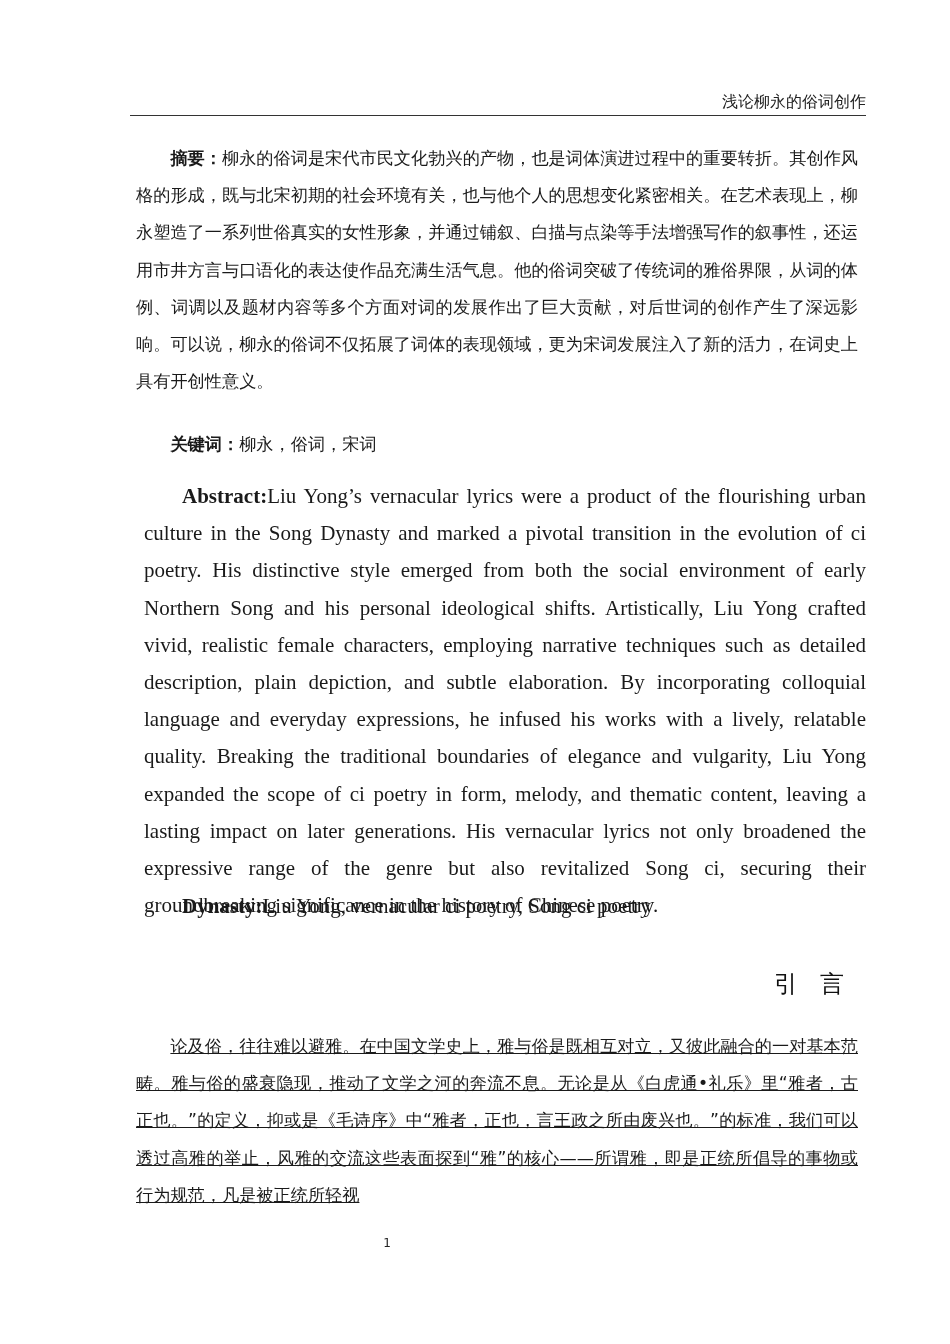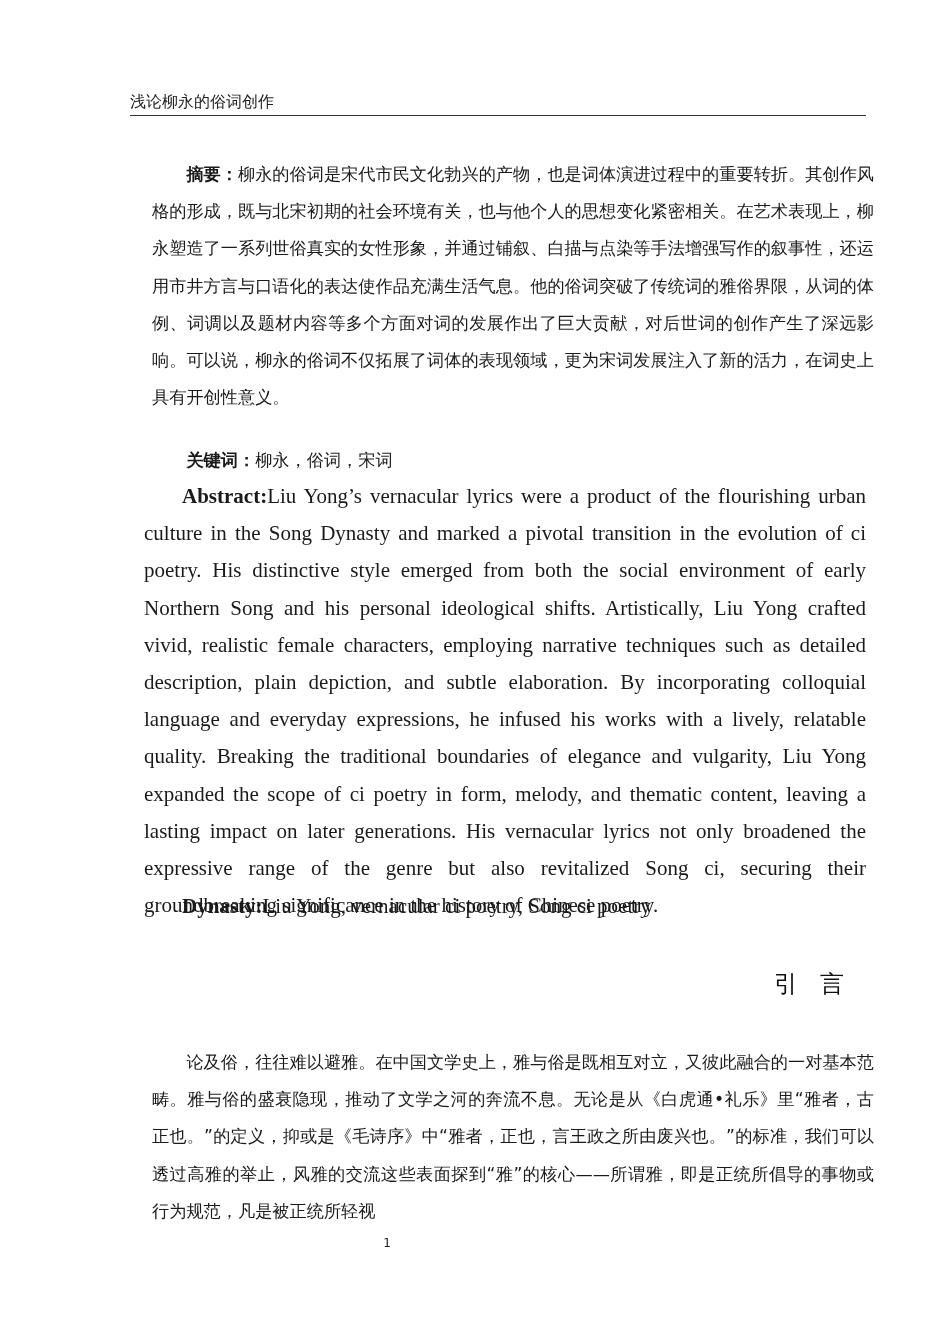--- a/index.html
+++ b/index.html
@@ -1,28 +1,28 @@
 <!DOCTYPE html>
 <html><head>
   <meta charset="utf-8">
   <style>
     html, body { margin: 0; padding: 0; background: #ffffff; }
     body { width: 950px; height: 1344px; position: relative; overflow: hidden; color: #111; }
     .header-title {
       position: absolute; left: 130px; width: 736px; top: 92px;
-      text-align: left; font-family: "DejaVu Sans", sans-serif; font-size: 16px; color: #222;
+      text-align: right; font-family: "DejaVu Sans", sans-serif; font-size: 16px; color: #222;
     }
     .header-rule {
       position: absolute; left: 130px; width: 736px; top: 115px; height: 0;
       border-top: 1.5px solid #333;
     }
     .body-text {
       position: absolute; left: 136px; width: 722px;
       font-family: "DejaVu Sans", sans-serif; font-size: 17.2px; line-height: 37.2px;
-      text-align: justify; text-indent: 2em; margin: 16px; color: #1a1a1a;
+      text-align: justify; text-indent: 2em; margin: 0; color: #1a1a1a;
     }
     .en-text {
       position: absolute; left: 136px; width: 722px;
       font-family: "Liberation Serif", serif; font-size: 21px; line-height: 37.2px;
       text-align: justify; text-indent: 38px; margin: 8px; color: #1a1a1a;
     }
     .label-bold { font-weight: bold; }
     .section-heading {
       position: absolute; left: 130px; width: 736px; top: 968px;
       text-align: right; font-family: "DejaVu Sans", sans-serif; font-size: 24px;
@@ -44,17 +44,17 @@
   <p class="body-text" style="top:140px;"><span class="label-bold">摘要：</span><span>柳永的俗词是宋代市民文化勃兴的产物，也是词体演进过程中的重要转折。其创作风格的形成，既与北宋初期的社会环境有关，也与他个人的思想变化紧密相关。在艺术表现上，柳永塑造了一系列世俗真实的女性形象，并通过铺叙、白描与点染等手法增强写作的叙事性，还运用市井方言与口语化的表达使作品充满生活气息。他的俗词突破了传统词的雅俗界限，从词的体例、词调以及题材内容等多个方面对词的发展作出了巨大贡献，对后世词的创作产生了深远影响。可以说，柳永的俗词不仅拓展了词体的表现领域，更为宋词发展注入了新的活力，在词史上具有开创性意义。</span></p>
 
   <p class="body-text" style="top:426px;"><span class="label-bold">关键词：</span><span>柳永，俗词，宋词</span></p>
 
   <p class="en-text" style="top:470px;"><span class="label-bold">Abstract:</span><span>Liu Yong’s vernacular lyrics were a product of the flourishing urban culture in the Song Dynasty and marked a pivotal transition in the evolution of ci poetry. His distinctive style emerged from both the social environment of early Northern Song and his personal ideological shifts. Artistically, Liu Yong crafted vivid, realistic female characters, employing narrative techniques such as detailed description, plain depiction, and subtle elaboration. By incorporating colloquial language and everyday expressions, he infused his works with a lively, relatable quality. Breaking the traditional boundaries of elegance and vulgarity, Liu Yong expanded the scope of ci poetry in form, melody, and thematic content, leaving a lasting impact on later generations. His vernacular lyrics not only broadened the expressive range of the genre but also revitalized Song ci, securing their groundbreaking significance in the history of Chinese poetry.</span></p>
 
   <p class="en-text" style="top:880px;"><span class="label-bold">Dynasty:</span><span>Liu Yong, vernacular ci poetry, Song ci poetry</span></p>
 
   <div class="section-heading">引言</div>
 
-  <p class="body-text" style="top:1028px;">论及俗，往往难以避雅。在中国文学史上，雅与俗是既相互对立，又彼此融合的一对基本范畴。雅与俗的盛衰隐现，推动了文学之河的奔流不息。无论是从《白虎通•礼乐》里“雅者，古正也。”的定义，抑或是《毛诗序》中“雅者，正也，言王政之所由废兴也。”的标准，我们可以透过高雅的举止，风雅的交流这些表面探到“雅”的核心——所谓雅，即是正统所倡导的事物或行为规范，凡是被正统所轻视</p>
+  <p class="body-text" style="top:1028px;text-decoration:underline;">论及俗，往往难以避雅。在中国文学史上，雅与俗是既相互对立，又彼此融合的一对基本范畴。雅与俗的盛衰隐现，推动了文学之河的奔流不息。无论是从《白虎通•礼乐》里“雅者，古正也。”的定义，抑或是《毛诗序》中“雅者，正也，言王政之所由废兴也。”的标准，我们可以透过高雅的举止，风雅的交流这些表面探到“雅”的核心——所谓雅，即是正统所倡导的事物或行为规范，凡是被正统所轻视</p>
 
   <div class="page-number">1</div>
 
 </div>
 
 </body></html>

